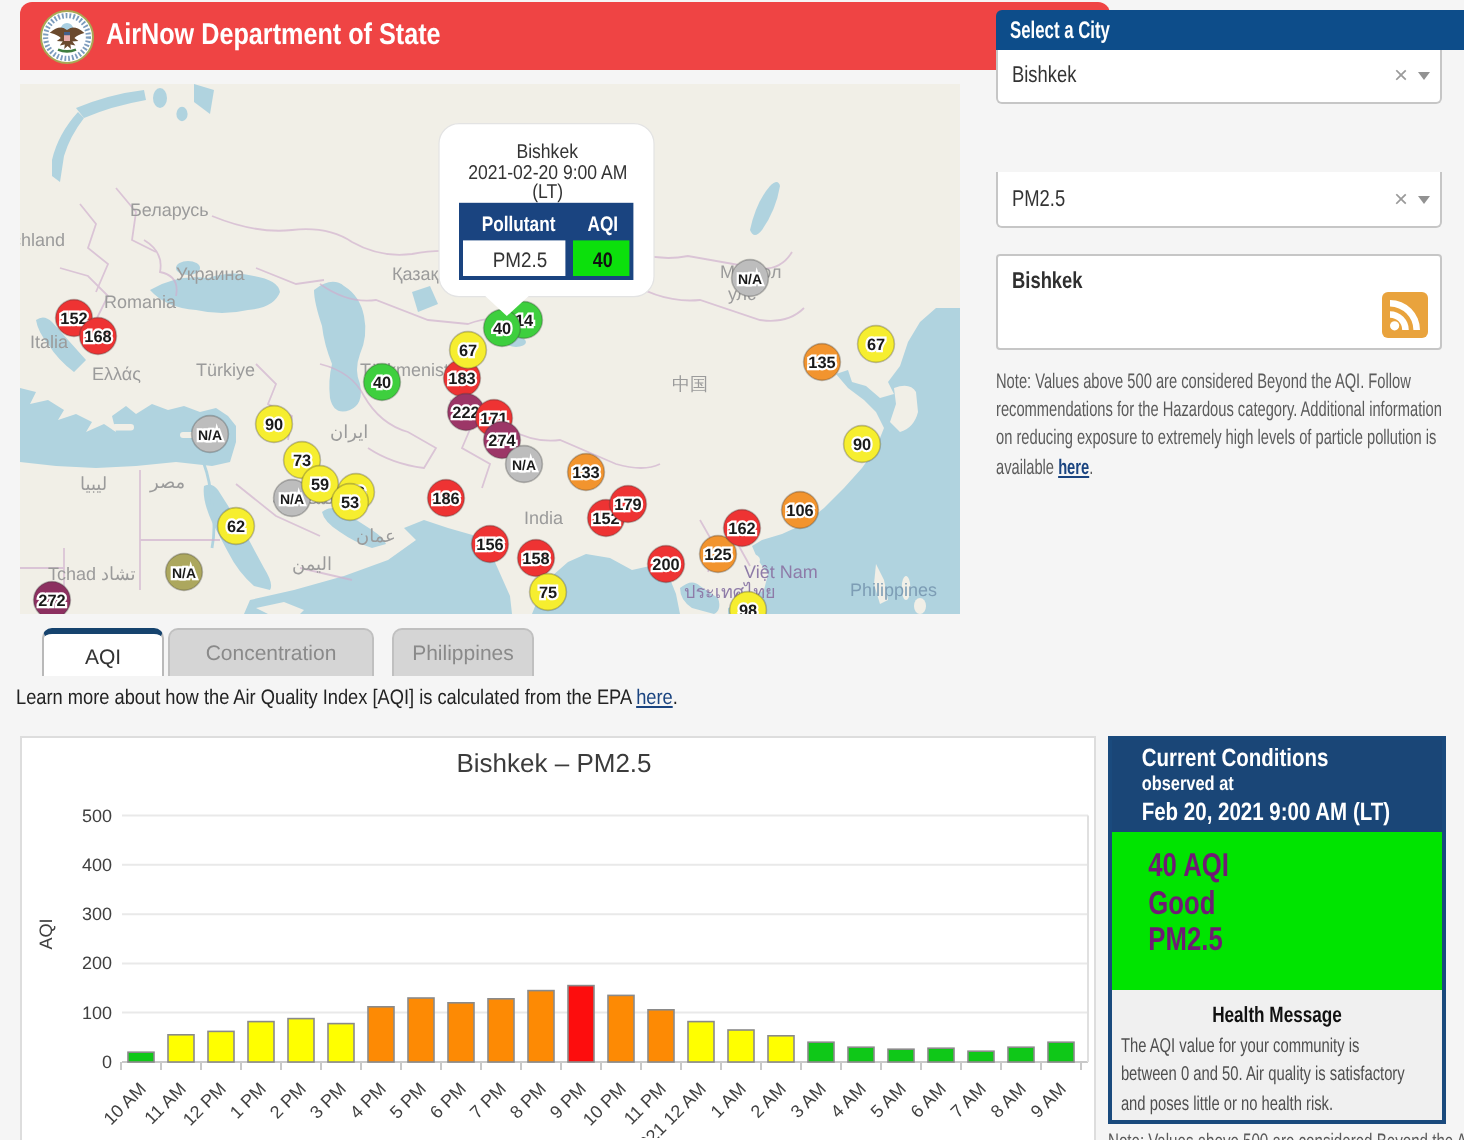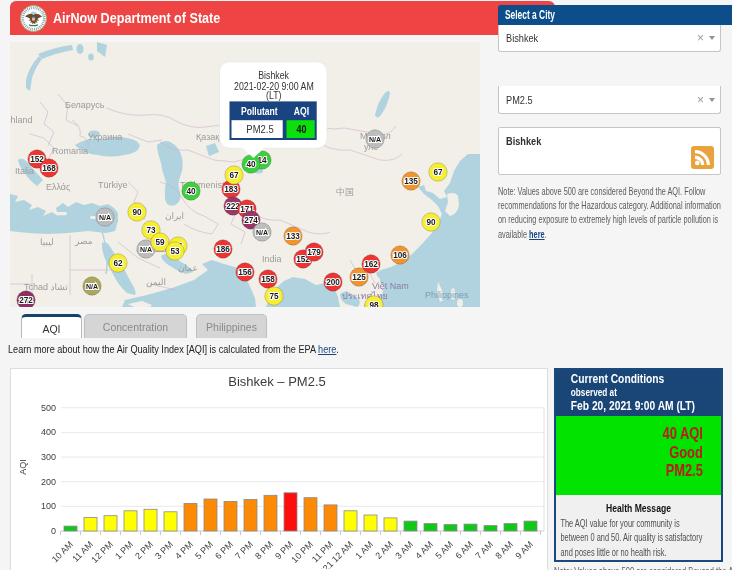--- a/index.html
+++ b/index.html
@@ -24,21 +24,21 @@
 #tab3 { left:196px; width:71px; }
 #learn { position:absolute; left:8px; top:343px; font-size:10.5px; color:#222; white-space:nowrap; transform:scaleX(0.87); transform-origin:left top; }
 #learn a { color:#1a4480; }
 #chartbox { position:absolute; left:10px; top:368px; width:538px; height:210px; background:#fff; border:1px solid #ddd; }
 #cc { position:absolute; left:554px; top:368px; width:169px; height:194px; border:2px solid #1a4a7d; background:#f0f0f0; }
 #cchead { background:#1a4677; color:#fff; text-align:left; padding:2px 0 3px; }
 #cchead div { transform:scaleX(0.82); }
 #cchead .l1 { font-size:12.5px; font-weight:bold; }
 #cchead .l2 { font-size:10px; font-weight:bold; margin-top:1px; }
 #cchead .l3 { font-size:12.5px; font-weight:bold; margin-top:1px; }
-#ccgreen { background:#00e400; color:#b91c1c; text-align:right; height:79px; padding-top:8px; }
+#ccgreen { background:#00e400; color:#701a75; text-align:left; height:79px; padding-top:8px; }
 #ccgreen div { font-size:16.5px; font-weight:bold; line-height:18.5px; transform:scaleX(0.78); }
 #cchm { text-align:center; font-size:11px; font-weight:bold; color:#111; margin-top:7px; transform:scaleX(0.78); }
 #cctext { font-size:10px; color:#4f4f4f; padding:3px 0 0 6px; line-height:14.4px; transform:scaleX(0.74); transform-origin:left top; white-space:nowrap; }
 #cutnote { position:absolute; left:554px; top:565px; font-size:10.5px; color:#5b5b5b; white-space:nowrap; transform:scaleX(0.72); transform-origin:left top; }
 </style></head>
 <body>
 <div id="page">
  <div id="hdr">
       <svg width="27" height="27" viewBox="0 0 27 27" style="position:absolute;left:10px;top:4px">
 <circle cx="13.5" cy="13.5" r="13" fill="#ffffff" stroke="#a8a855" stroke-width="1"></circle>

